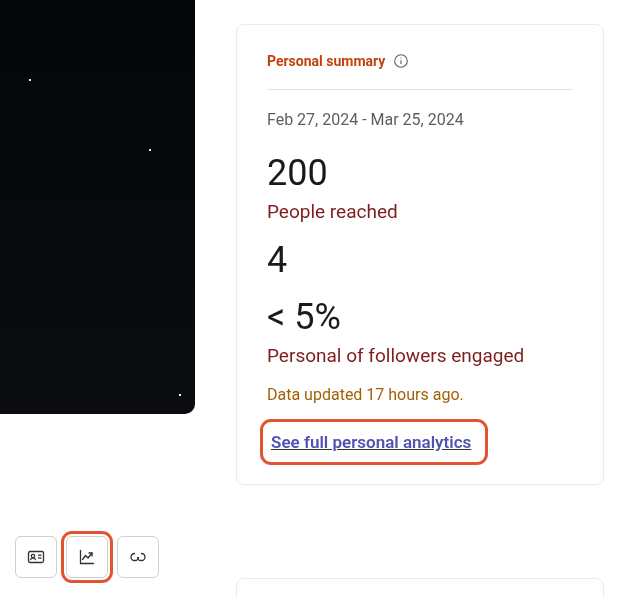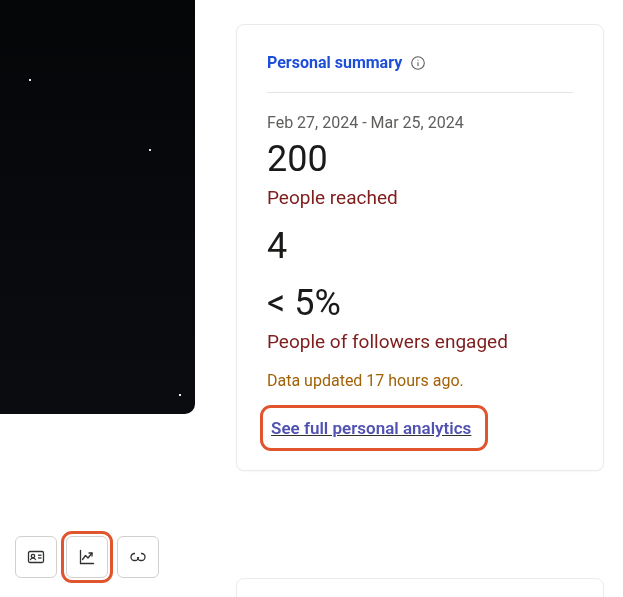--- a/index.html
+++ b/index.html
@@ -80,29 +80,29 @@
     }
     .card-title-row {
       display: flex;
       align-items: center;
       gap: 8px;
       padding-bottom: 20px;
       border-bottom: 1px solid #e6e3de;
       margin-bottom: 20px;
     }
     .card-title {
-      font-size: 16px;
+      font-size: 14px;
       font-weight: 700;
-      color: #1d4ed8;
+      color: #c2410c;
     }
     .info-ic { color: #605e5c; display: inline-flex; }
     .date-range {
       font-size: 16px;
       color: #605e5c;
-      margin-bottom: 8px;
+      margin-bottom: 25px;
     }
     .metric { margin-bottom: 18px; }
     .metric-val {
       font-size: 36px;
       font-weight: 400;
       color: #1b1a19;
       line-height: 1.1;
     }
     .metric-lbl {
       font-size: 19px;
@@ -200,21 +200,21 @@
       <div class="metric-val">200</div>
       <div class="metric-lbl">People reached</div>
     </div>
 
     <div class="metric">
       <div class="metric-val">4</div>
     </div>
 
     <div class="metric">
       <div class="metric-val">&lt; 5%</div>
-      <div class="metric-lbl">People of followers engaged</div>
+      <div class="metric-lbl">Personal of followers engaged</div>
     </div>
 
     <div class="updated">Data updated 17 hours ago.</div>
 
     <span class="link-wrap highlight-red">
       <a href="#" class="analytics-link">See full personal analytics</a>
     </span>
   </div>
 
   <div class="next-card"></div>

